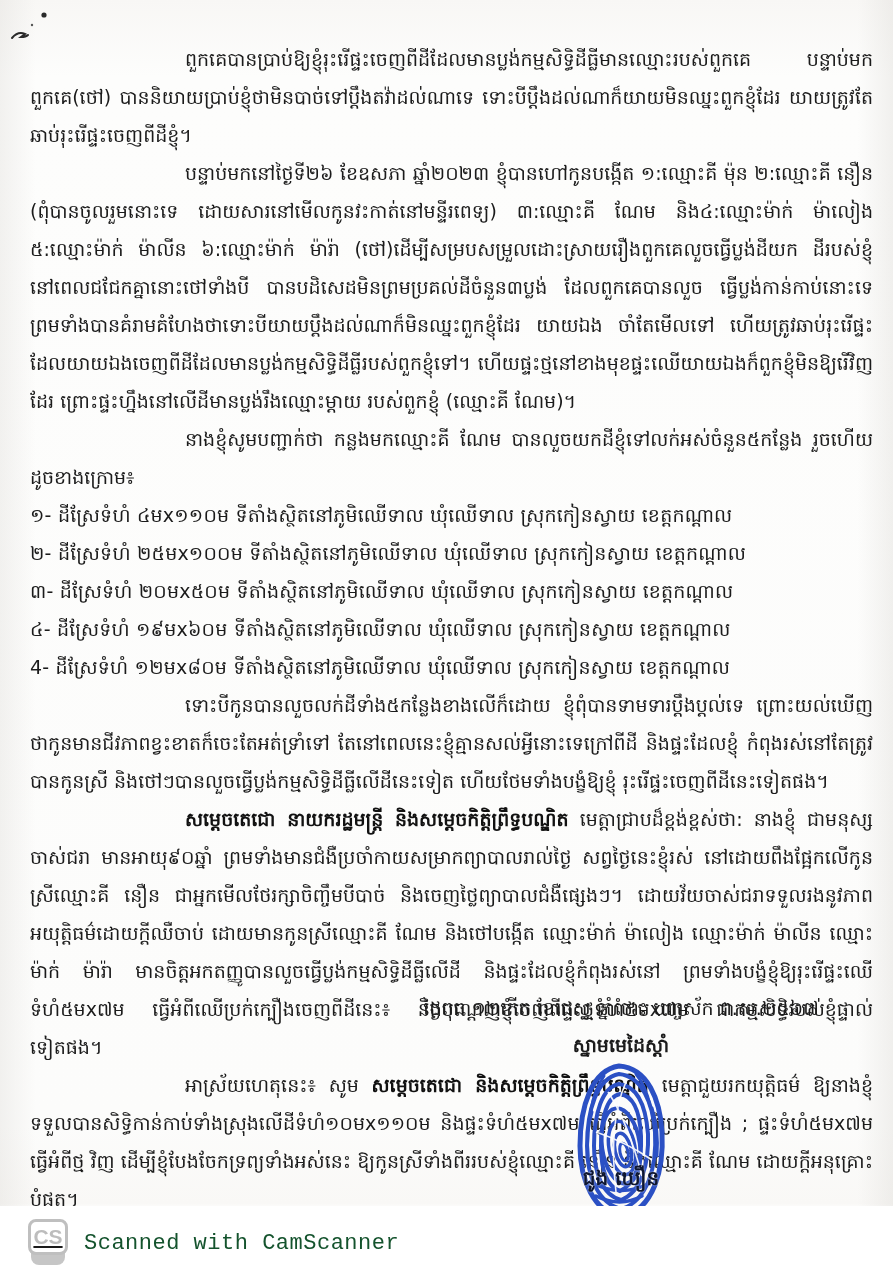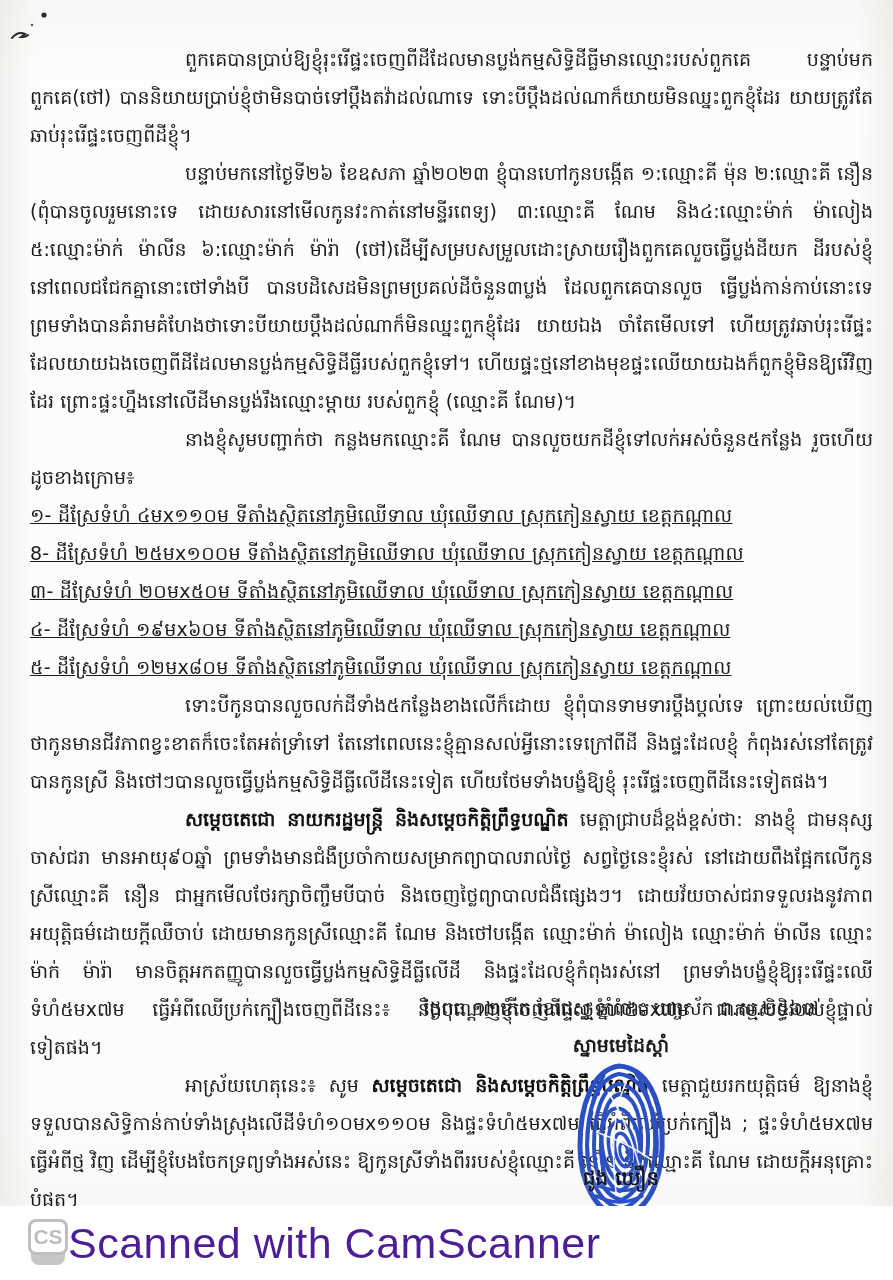--- a/index.html
+++ b/index.html
@@ -22,21 +22,21 @@
   .doc {
     position: absolute;
     top: 40px; left: 30px; right: 20px;
     font-size: 19px;
     line-height: 38px;
     text-align: justify;
   }
   .para { text-indent: 155px; }
   .b { font-weight: 800; color: #111; }
   .list-block { text-align: left; }
-  .list-line { white-space: nowrap; letter-spacing: .2px; text-decoration: underline; }
+  .list-line { white-space: nowrap; letter-spacing: .2px; }
   .sig-block {
     position: absolute;
     top: 988px;
     right: 12px;
     width: 520px;
     text-align: center;
     font-size: 19px;
     line-height: 40px;
   }
   .date-line { white-space: nowrap; }
@@ -65,21 +65,22 @@
     left: 0; right: 0; bottom: 0;
     height: 74px;
     background: #ffffff;
     display: flex;
     align-items: center;
     padding-left: 28px;
   }
   .cs-badge {
     width: 40px; height: 48px;
     position: relative;
-    margin-right: 0;
+    margin-right: 16px;
+    text-decoration: underline;
   }
   .cs-top {
     width: 40px; height: 36px;
     border: 3px solid #bfbfbf;
     border-radius: 8px;
     color: #bdbdbd;
     font-weight: 700;
     font-size: 21px;
     font-family: "Liberation Sans", sans-serif;
     display: flex; align-items: center; justify-content: center;
@@ -88,23 +89,23 @@
   }
   .cs-tab {
     position: absolute;
     left: 3px; top: 30px;
     width: 34px; height: 16px;
     background: #c6c6c6;
     border-radius: 3px 3px 8px 8px;
     z-index: 1;
   }
   .cs-text {
-    color: #4c1d95;
-    font-size: 43px;
-    font-family: Liberation Sans, sans-serif;
+    color: #14532d;
+    font-size: 22px;
+    font-family: Liberation Mono, monospace;
     letter-spacing: .5px;
   }
 </style>
 </head>
 <body>
 
 <div class="page">
 
   <svg class="pen-mark" width="60" height="40" viewBox="0 0 60 40">
     <circle cx="38" cy="7" r="2.6" fill="#2a2a2a"></circle>
@@ -117,24 +118,24 @@
       <span>ពួកគេបានប្រាប់ឱ្យខ្ញុំរុះរើផ្ទះចេញពីដីដែលមានប្លង់កម្មសិទ្ធិដីធ្លីមានឈ្មោះរបស់ពួកគេ បន្ទាប់មក ពួកគេ(ថៅ) បាននិយាយប្រាប់ខ្ញុំថាមិនបាច់ទៅប្ដឹងតវ៉ាដល់ណាទេ ទោះបីប្ដឹងដល់ណាក៏យាយមិនឈ្នះពួកខ្ញុំដែរ យាយត្រូវតែឆាប់រុះរើផ្ទះចេញពីដីខ្ញុំ។</span>
     </div>
     <div class="para">
       <span>បន្ទាប់មកនៅថ្ងៃទី២៦ ខែឧសភា ឆ្នាំ២០២៣ ខ្ញុំបានហៅកូនបង្កើត ១:ឈ្មោះគី ម៉ុន ២:ឈ្មោះគី នឿន (ពុំបានចូលរួមនោះទេ ដោយសារនៅមើលកូនវះកាត់នៅមន្ទីរពេទ្យ) ៣:ឈ្មោះគី ណែម និង៤:ឈ្មោះម៉ាក់ ម៉ាលៀង ៥:ឈ្មោះម៉ាក់ ម៉ាលីន ៦:ឈ្មោះម៉ាក់ ម៉ារ៉ា (ថៅ)ដើម្បីសម្របសម្រួលដោះស្រាយរឿងពួកគេលួចធ្វើប្លង់ដីយក ដីរបស់ខ្ញុំ នៅពេលជជែកគ្នានោះថៅទាំងបី បានបដិសេដមិនព្រមប្រគល់ដីចំនួន៣ប្លង់ ដែលពួកគេបានលួច ធ្វើប្លង់កាន់កាប់នោះទេ ព្រមទាំងបានគំរាមគំហែងថាទោះបីយាយប្ដឹងដល់ណាក៏មិនឈ្នះពួកខ្ញុំដែរ យាយឯង ចាំតែមើលទៅ ហើយត្រូវឆាប់រុះរើផ្ទះដែលយាយឯងចេញពីដីដែលមានប្លង់កម្មសិទ្ធិដីធ្លីរបស់ពួកខ្ញុំទៅ។ ហើយផ្ទះថ្មនៅខាងមុខផ្ទះឈើយាយឯងក៏ពួកខ្ញុំមិនឱ្យរើវិញដែរ ព្រោះផ្ទះហ្នឹងនៅលើដីមានប្លង់រឹងឈ្មោះម្ដាយ របស់ពួកខ្ញុំ (ឈ្មោះគី ណែម)។</span>
     </div>
     <div class="para">
       <span>នាងខ្ញុំសូមបញ្ជាក់ថា កន្លងមកឈ្មោះគី ណែម បានលួចយកដីខ្ញុំទៅលក់អស់ចំនួន៥កន្លែង រួចហើយ ដូចខាងក្រោម៖</span>
     </div>
     <div class="list-block">
       <div class="list-line">១- ដីស្រែទំហំ ៤មx១១០ម  ទីតាំងស្ថិតនៅភូមិឈើទាល ឃុំឈើទាល ស្រុកកៀនស្វាយ ខេត្តកណ្ដាល</div>
-      <div class="list-line">8- ដីស្រែទំហំ ២៥មx១០០ម  ទីតាំងស្ថិតនៅភូមិឈើទាល ឃុំឈើទាល ស្រុកកៀនស្វាយ ខេត្តកណ្ដាល</div>
+      <div class="list-line">២- ដីស្រែទំហំ ២៥មx១០០ម  ទីតាំងស្ថិតនៅភូមិឈើទាល ឃុំឈើទាល ស្រុកកៀនស្វាយ ខេត្តកណ្ដាល</div>
       <div class="list-line">៣- ដីស្រែទំហំ ២០មx៥០ម  ទីតាំងស្ថិតនៅភូមិឈើទាល ឃុំឈើទាល ស្រុកកៀនស្វាយ ខេត្តកណ្ដាល</div>
       <div class="list-line">៤- ដីស្រែទំហំ ១៩មx៦០ម  ទីតាំងស្ថិតនៅភូមិឈើទាល ឃុំឈើទាល ស្រុកកៀនស្វាយ ខេត្តកណ្ដាល</div>
-      <div class="list-line">៥- ដីស្រែទំហំ ១២មx៨០ម  ទីតាំងស្ថិតនៅភូមិឈើទាល ឃុំឈើទាល ស្រុកកៀនស្វាយ ខេត្តកណ្ដាល</div>
+      <div class="list-line">4- ដីស្រែទំហំ ១២មx៨០ម  ទីតាំងស្ថិតនៅភូមិឈើទាល ឃុំឈើទាល ស្រុកកៀនស្វាយ ខេត្តកណ្ដាល</div>
     </div>
     <div class="para">
       <span>ទោះបីកូនបានលួចលក់ដីទាំង៥កន្លែងខាងលើក៏ដោយ ខ្ញុំពុំបានទាមទារប្ដឹងប្ដល់ទេ ព្រោះយល់ឃើញ ថាកូនមានជីវភាពខ្វះខាតក៏ចេះតែអត់ទ្រាំទៅ តែនៅពេលនេះខ្ញុំគ្មានសល់អ្វីនោះទេក្រៅពីដី និងផ្ទះដែលខ្ញុំ កំពុងរស់នៅតែត្រូវបានកូនស្រី និងថៅៗបានលួចធ្វើប្លង់កម្មសិទ្ធិដីធ្លីលើដីនេះទៀត ហើយថែមទាំងបង្ខំឱ្យខ្ញុំ រុះរើផ្ទះចេញពីដីនេះទៀតផង។</span>
     </div>
     <div class="para">
       <span class="b">សម្ដេចតេជោ នាយករដ្ឋមន្ត្រី និងសម្ដេចកិត្តិព្រឹទ្ធបណ្ឌិត</span><span> មេត្តាជ្រាបដ៏ខ្ពង់ខ្ពស់ថា: នាងខ្ញុំ ជាមនុស្សចាស់ជរា មានអាយុ៩០ឆ្នាំ ព្រមទាំងមានជំងឺប្រចាំកាយសម្រាកព្យាបាលរាល់ថ្ងៃ សព្វថ្ងៃនេះខ្ញុំរស់ នៅដោយពឹងផ្អែកលើកូនស្រីឈ្មោះគី នឿន ជាអ្នកមើលថែរក្សាចិញ្ចឹមបីបាច់ និងចេញថ្លៃព្យាបាលជំងឺផ្សេងៗ។ ដោយវ័យចាស់ជរាទទួលរងនូវភាពអយុត្តិធម៌ដោយក្ដីឈឺចាប់ ដោយមានកូនស្រីឈ្មោះគី ណែម និងថៅបង្កើត ឈ្មោះម៉ាក់ ម៉ាលៀង ឈ្មោះម៉ាក់ ម៉ាលីន ឈ្មោះម៉ាក់ ម៉ារ៉ា មានចិត្តអកតញ្ញូបានលួចធ្វើប្លង់កម្មសិទ្ធិដីធ្លីលើដី និងផ្ទះដែលខ្ញុំកំពុងរស់នៅ ព្រមទាំងបង្ខំខ្ញុំឱ្យរុះរើផ្ទះឈើទំហំ៥មx៧ម ធ្វើអំពីឈើប្រក់ក្បឿងចេញពីដីនេះ៖ និងបណ្ដេញខ្ញុំចេញពីផ្ទះថ្មទំហំ៥មx៧ម ជាកម្មសិទ្ធិរបស់ខ្ញុំផ្ទាល់ទៀតផង។</span>
     </div>
     <div class="para">
       <span>អាស្រ័យហេតុនេះ៖ សូម </span><span class="b">សម្ដេចតេជោ និងសម្ដេចកិត្តិព្រឹទ្ធបណ្ឌិត</span><span> មេត្តាជួយរកយុត្តិធម៌ ឱ្យនាងខ្ញុំទទួលបានសិទ្ធិកាន់កាប់ទាំងស្រុងលើដីទំហំ១០មx១១០ម និងផ្ទះទំហំ៥មx៧ម ធ្វើអំពីឈើប្រក់ក្បឿង ; ផ្ទះទំហំ៥មx៧ម ធ្វើអំពីថ្ម វិញ ដើម្បីខ្ញុំបែងចែកទ្រព្យទាំងអស់នេះ ឱ្យកូនស្រីទាំងពីររបស់ខ្ញុំឈ្មោះគី នឿន និងឈ្មោះគី ណែម ដោយក្ដីអនុគ្រោះបំផុត។</span>
     </div>

